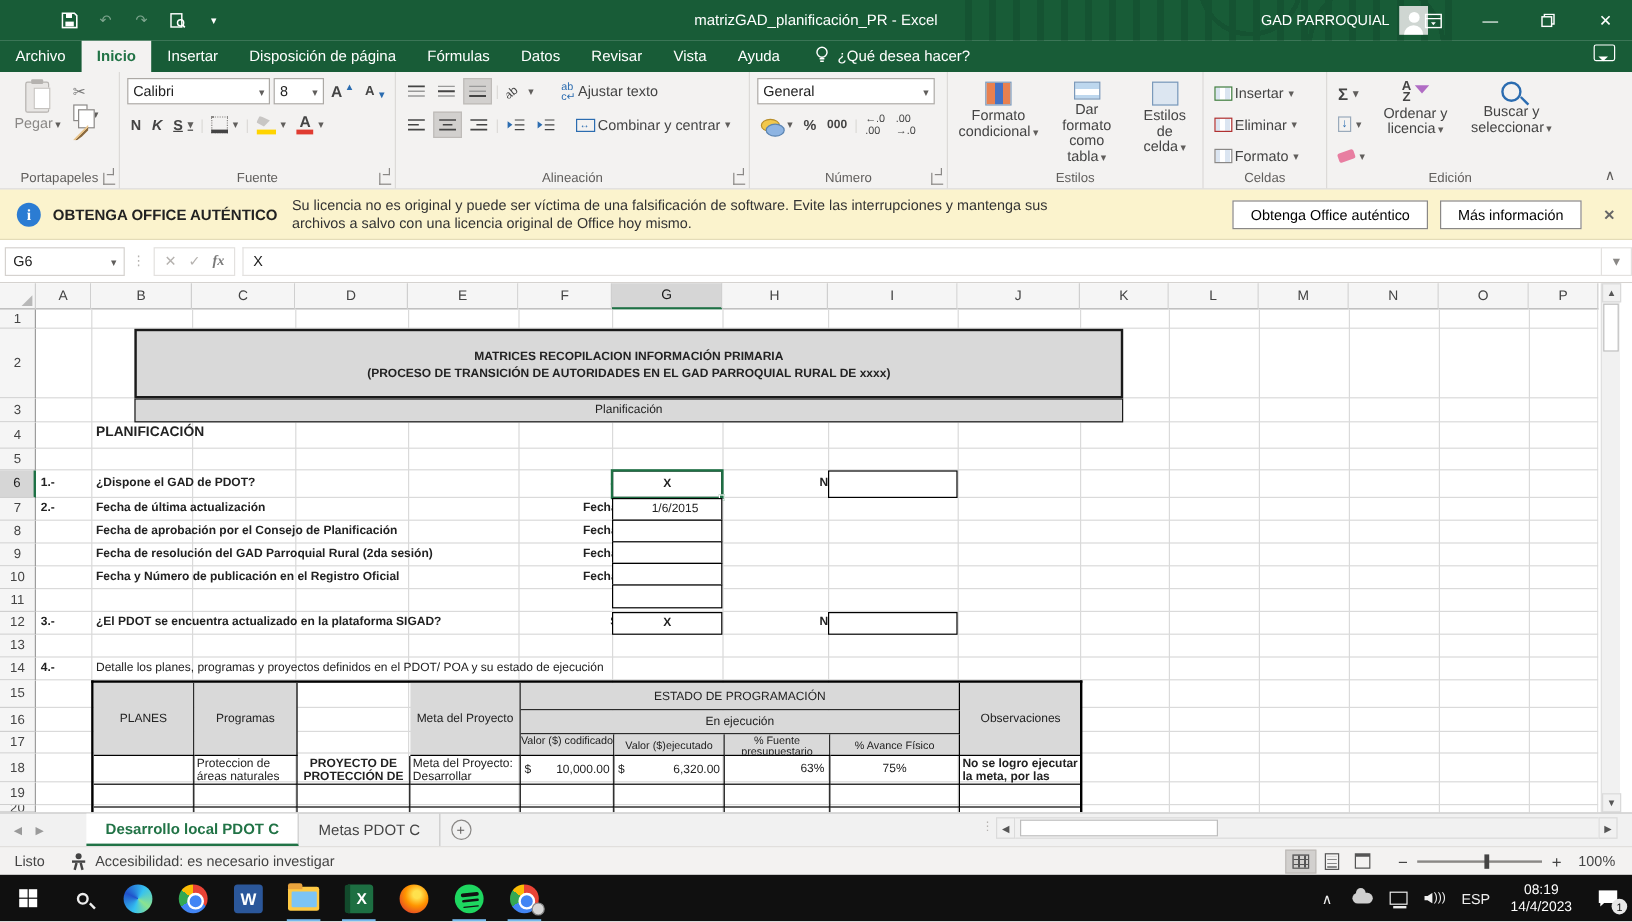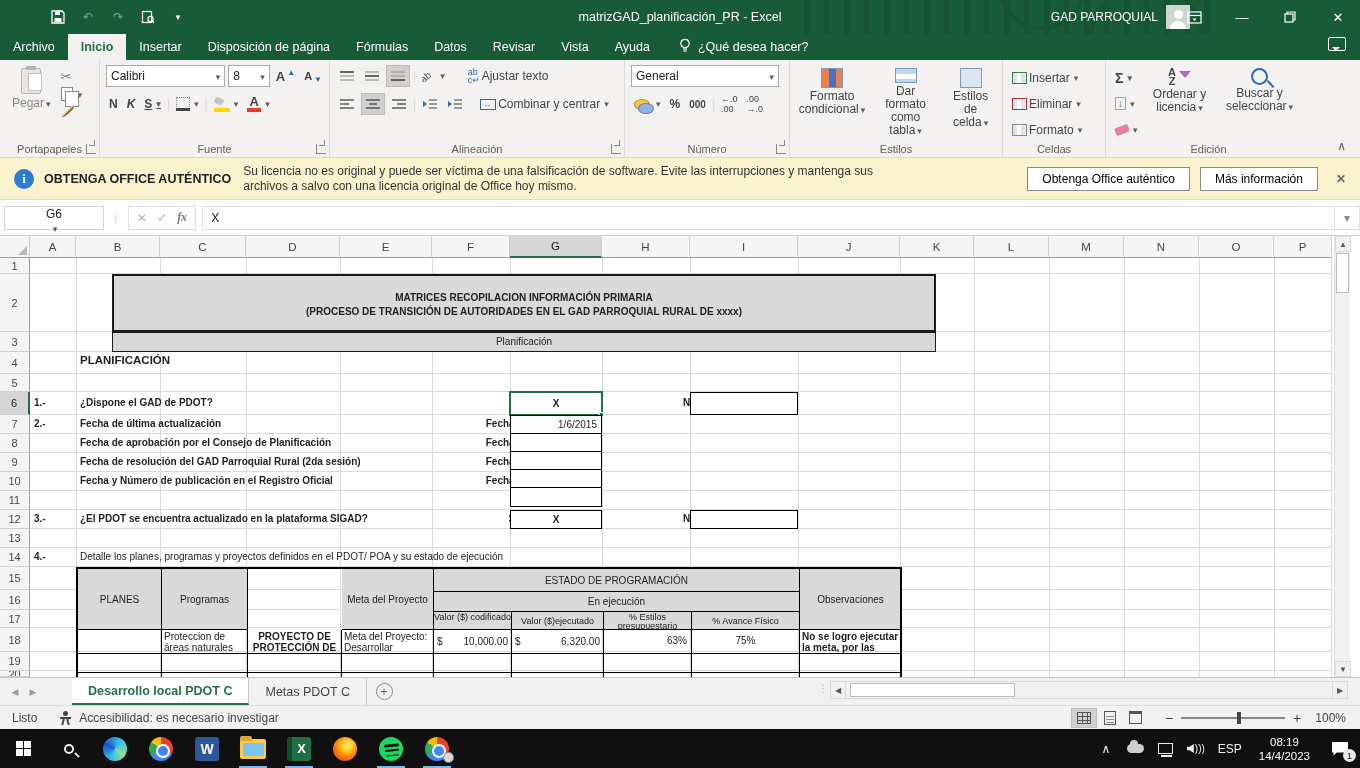--- a/index.html
+++ b/index.html
@@ -80,21 +80,21 @@
   
   #warnbar{left:0;top:158px;width:1360px;height:42px;background:#FBF3CD;border-bottom:1px solid #e4dcb8;display:flex;align-items:center;}
   #warn-ico{width:20px;height:20px;border-radius:50%;background:#2b7cd3;color:#fff;font-weight:700;font-size:13px;display:flex;align-items:center;justify-content:center;margin:0 10px 0 14px;font-family:"Liberation Serif",serif;}
   #warn-title{font-weight:700;font-size:12.5px;margin-right:12px;white-space:nowrap;}
   #warn-msg{font-size:12px;width:640px;line-height:15px;color:#333;}
   .warnbtn{border:1px solid #8a8886;background:#fff;font-size:12px;padding:4px 14px;margin-left:10px;white-space:nowrap;}
   #warn-close{margin:0 14px 0 18px;color:#666;font-weight:700;}
 
   
   #formulabar{left:0;top:200px;width:1360px;height:36px;background:#fff;border-bottom:1px solid #d5d2cf;display:flex;align-items:center;}
-  #namebox{width:100px;height:24px;border:1px solid #d5d2cf;margin-left:4px;display:flex;align-items:center;justify-content:space-between;padding:0 6px;font-size:12px;flex-direction:column;}
+  #namebox{width:100px;height:24px;border:1px solid #d5d2cf;margin-left:4px;display:flex;align-items:center;justify-content:space-between;padding:0 6px;font-size:12px;}
   #fb-dots{color:#b5b2af;margin:0 6px;font-size:11px;letter-spacing:1px;}
   #fb-btns{display:flex;align-items:center;gap:10px;border:1px solid #e3e1df;height:24px;padding:0 8px;color:#b5b2af;}
   #fx{font-style:italic;font-family:"Liberation Serif",serif;font-weight:700;color:#7a7a7a;}
   #fb-input{flex:1;height:24px;border:1px solid #e3e1df;border-right:none;margin-left:6px;display:flex;align-items:center;padding:0 8px;font-size:12px;color:#222;}
   #fb-chev{width:26px;height:24px;display:flex;align-items:center;justify-content:center;color:#8a8886;border:1px solid #e3e1df;}
 
   
   #grid{left:0;top:236px;width:1360px;height:441px;background:#fff;}
   #corner{left:0;top:0;width:30px;height:22px;background:#f5f5f5;border-right:1px solid #cfcfcf;border-bottom:1px solid #9d9d9d;}
   #corner:after{content:"";position:absolute;right:2px;bottom:2px;border-left:9px solid transparent;border-bottom:9px solid #b8b8b8;}
@@ -612,21 +612,21 @@
       <div class="blk bbox" style="left:480px;top:134px;width:92px;height:23px;text-align:center;line-height:21px;font-weight:600">X</div>
       <div class="blk rlabel" style="left:572px;top:139px;width:86px">NO</div>
       <div class="blk bbox" style="left:660px;top:134px;width:108px;height:23px"></div>
       <div id="selcell" class="blk" style="left:479px;top:133px;width:94px;height:25px">
           <span class="handle"></span>
         </div>
 
       <div class="blk qnum" style="left:4px;top:160px">2.-</div>
       <div class="blk qlabel" style="left:50px;top:160px">Fecha de  última actualización</div>
       <div class="blk rlabel" style="left:402px;top:160px;width:76px">Fecha:</div>
-      <div class="blk bbox" style="left:480px;top:157px;width:92px;height:19px;text-align:right;line-height:17px;padding-right:4px">1/6/2015</div>
+      <div class="blk bbox" style="left:480px;top:157px;width:92px;height:19px;text-align:right;line-height:17px;padding-right:19px">1/6/2015</div>
       <div class="blk qlabel" style="left:50px;top:179px">Fecha de aprobación por el Consejo de Planificación</div>
       <div class="blk rlabel" style="left:402px;top:179px;width:76px">Fecha:</div>
       <div class="blk bbox" style="left:480px;top:175px;width:92px;height:19px"></div>
       <div class="blk qlabel" style="left:50px;top:198px">Fecha de resolución del GAD Parroquial Rural (2da sesión)</div>
       <div class="blk rlabel" style="left:402px;top:198px;width:76px">Fecha:</div>
       <div class="blk bbox" style="left:480px;top:193px;width:92px;height:19px"></div>
       <div class="blk qlabel" style="left:50px;top:217px">Fecha y Número de publicación en el Registro Oficial</div>
       <div class="blk rlabel" style="left:402px;top:217px;width:76px">Fecha:</div>
       <div class="blk bbox" style="left:480px;top:211px;width:92px;height:19px"></div>
       <div class="blk bbox" style="left:480px;top:229px;width:92px;height:20px"></div>
@@ -642,21 +642,21 @@
       <div class="blk qlabel" style="left:50px;top:293px;font-weight:400">Detalle los planes, programas y proyectos definidos en el PDOT/ POA y su estado de ejecución</div>
 
       <div class="blk" style="left:46px;top:309px;width:826px;height:110px;border-left:2px solid #000;border-top:2px solid #000;border-right:2px solid #000;overflow:hidden">
         <div class="tc hd" style="left:0;top:0;width:84px;height:61px">PLANES</div>
         <div class="tc hd" style="left:84px;top:0;width:86px;height:61px">Programas</div>
         <div class="tc hd" style="left:264px;top:0;width:92px;height:61px">Meta del Proyecto</div>
         <div class="tc hd" style="left:356px;top:0;width:366px;height:23px">ESTADO DE PROGRAMACIÓN</div>
         <div class="tc hd" style="left:356px;top:23px;width:366px;height:20px">En ejecución</div>
         <div class="tc hd" style="left:356px;top:43px;width:78px;height:18px;font-size:9px;line-height:9px;align-items:flex-start;padding-top:1px">Valor ($) codificado</div>
         <div class="tc hd" style="left:434px;top:43px;width:92px;height:18px;font-size:9px">Valor ($)ejecutado</div>
-        <div class="tc hd" style="left:526px;top:43px;width:88px;height:18px;font-size:9px;line-height:9px;align-items:flex-start;padding-top:1px">% Estilos presupuestario</div>
+        <div class="tc hd" style="left:526px;top:43px;width:88px;height:18px;font-size:9px;line-height:9px;align-items:flex-start;padding-top:1px">% Fuente presupuestario</div>
         <div class="tc hd" style="left:614px;top:43px;width:108px;height:18px;font-size:9px">% Avance Físico</div>
         <div class="tc hd" style="left:722px;top:0;width:102px;height:61px">Observaciones</div>
 
         <div class="tc" style="left:0;top:61px;width:84px;height:24px"></div>
         <div class="tc" style="left:84px;top:61px;width:86px;height:24px;line-height:11px;padding:1px 2px">Proteccion de áreas naturales</div>
         <div class="tc" style="left:170px;top:61px;width:94px;height:24px;line-height:11px;padding:1px 2px;text-align:center;font-weight:600">PROYECTO DE PROTECCIÓN DE</div>
         <div class="tc" style="left:264px;top:61px;width:92px;height:24px;line-height:11px;padding:1px 2px">Meta del Proyecto: Desarrollar</div>
         <div class="tc" style="left:356px;top:61px;width:78px;height:24px;display:flex;justify-content:space-between;align-items:center;padding:0 3px">
           <span>$</span>
           <span>10,000.00</span>

